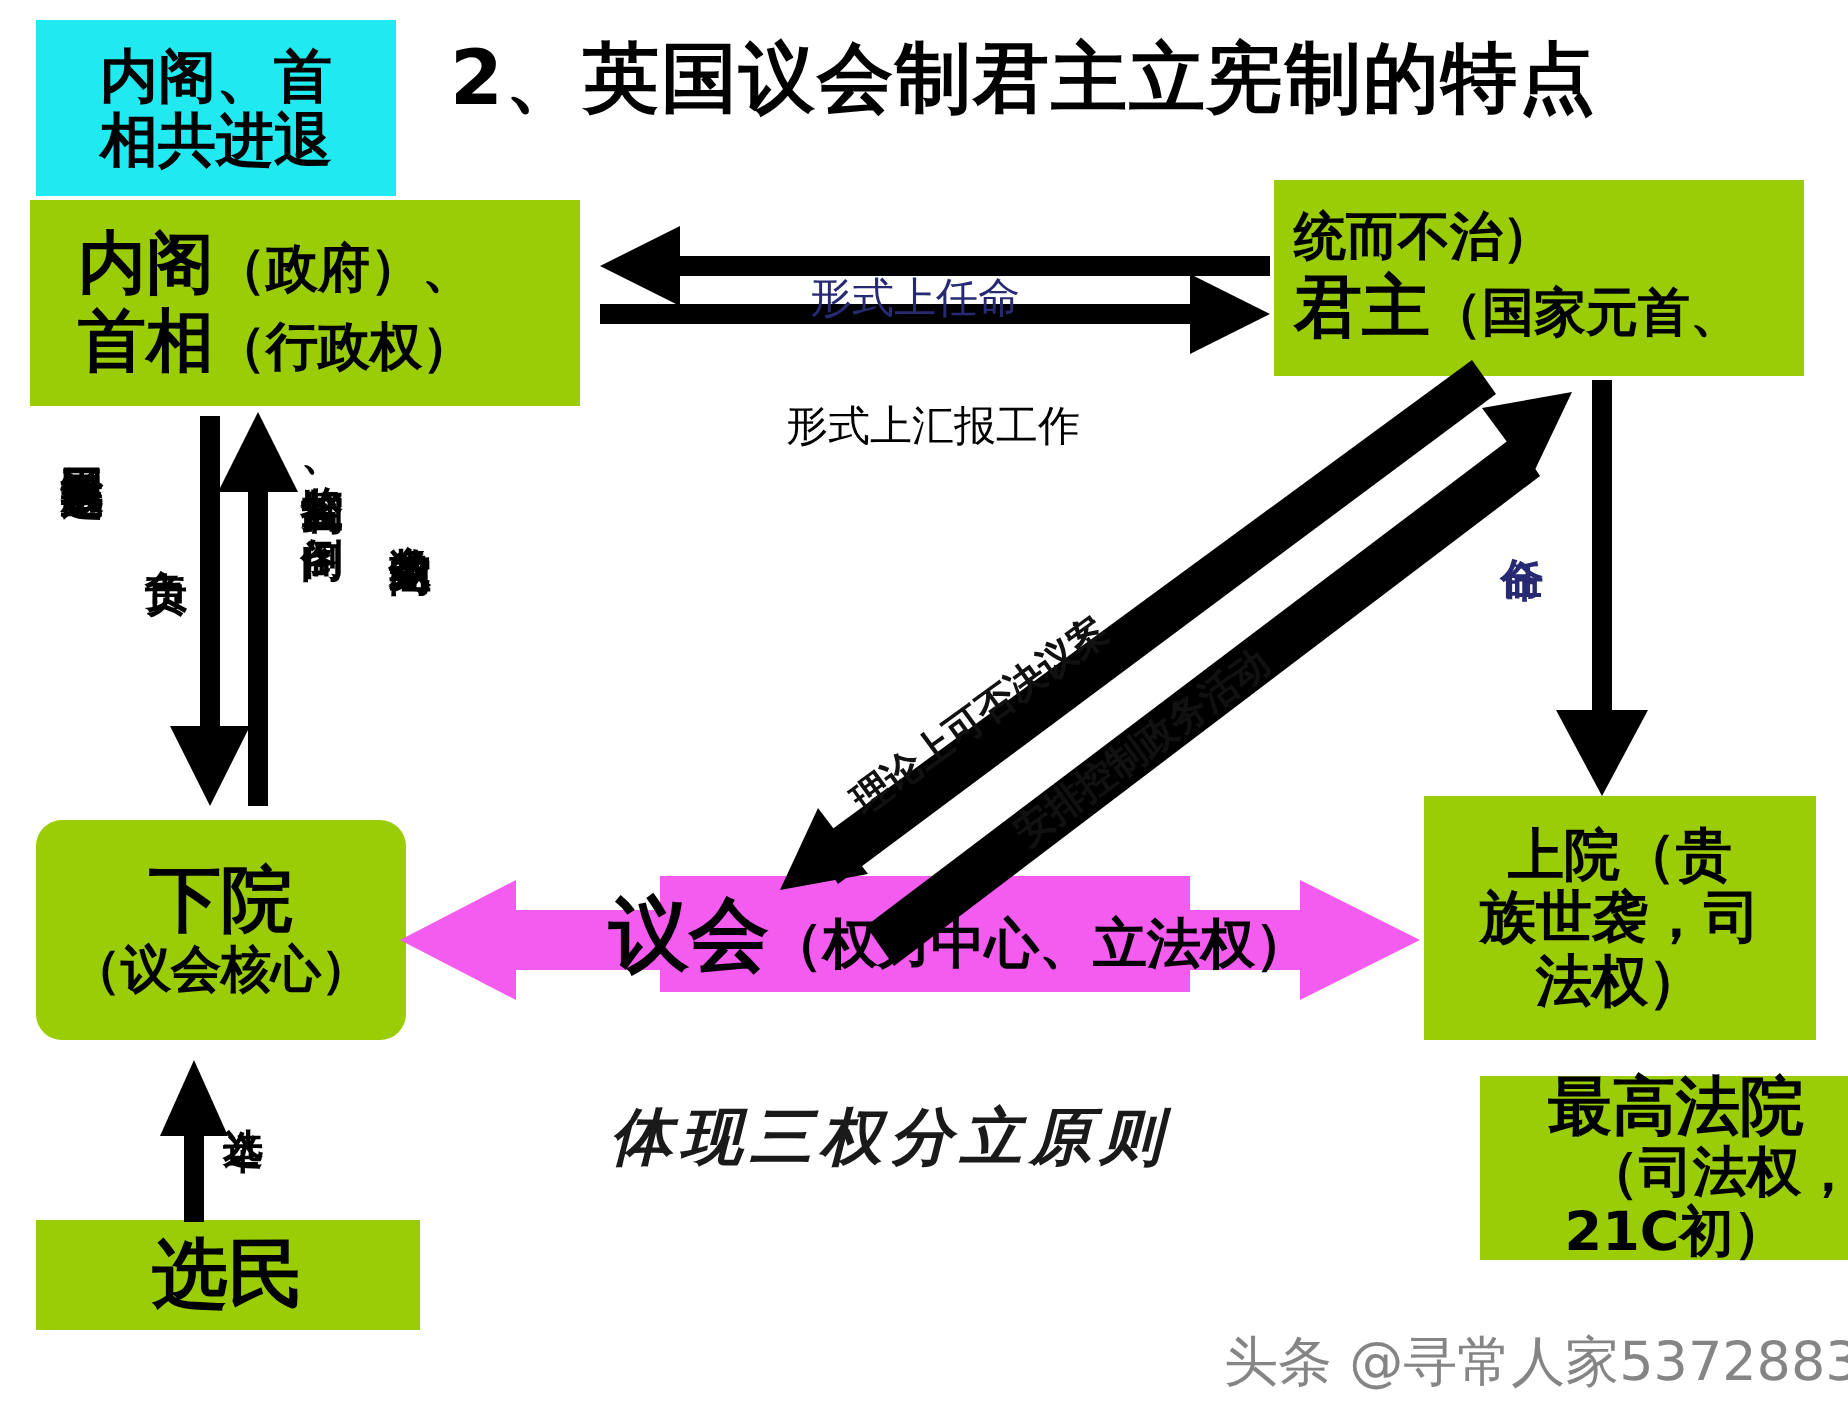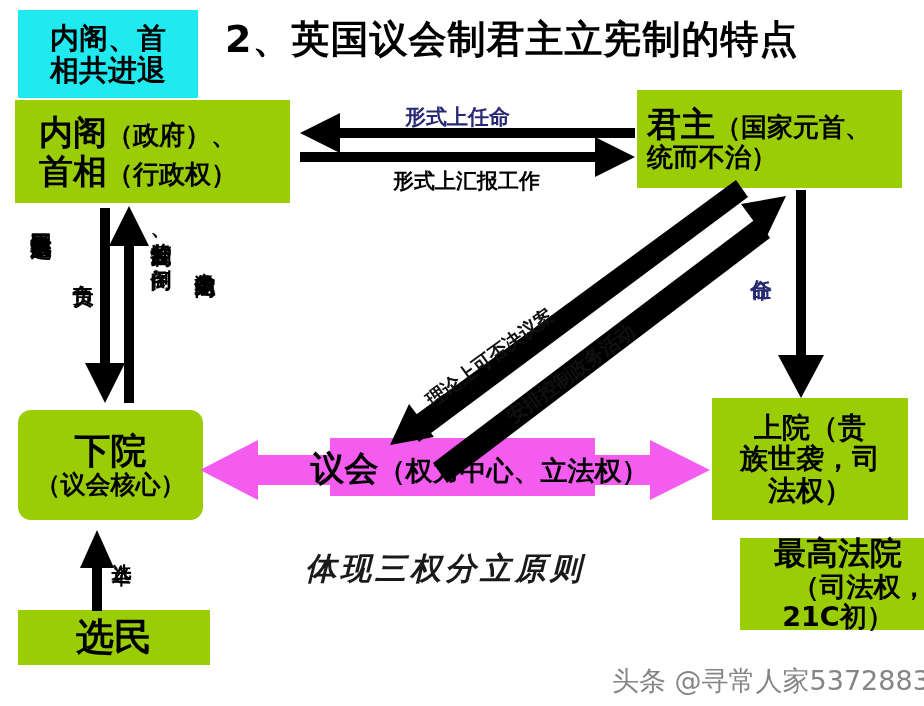--- a/index.html
+++ b/index.html
@@ -38,24 +38,25 @@
     color:#000;
     letter-spacing:1px;
     white-space:nowrap;
     font-family:"DejaVu Sans","Liberation Sans",sans-serif;
   }
 
   
   .lbl{
     position:absolute;
     font-size:19px;
-    font-weight:700;
-    color:#000;
-    white-space:nowrap;
-    font-family:"DejaVu Sans","Liberation Sans",sans-serif;
+    font-weight:400;
+    color:#000;
+    white-space:nowrap;
+    font-family:"DejaVu Sans","Liberation Sans",sans-serif;
+    margin-top:32px;
   }
   .lbl.navy{color:#272a72;}
   .vlbl{
     position:absolute;
     font-size:19px;
     font-weight:700;
     color:#000;
     writing-mode:vertical-rl;
     text-orientation:upright;
     white-space:nowrap;
@@ -114,22 +115,22 @@
 
   <div class="box" style="left:15px;top:100px;width:275px;height:103px;">
     <div style="width:100%;text-align:left;padding-left:24px;">
       <div style="white-space:nowrap;"><span class="big">内阁</span><span class="sm">（政府）、</span></div>
       <div style="white-space:nowrap;"><span class="big">首相</span><span class="sm">（行政权）</span></div>
     </div>
   </div>
 
   <div class="box" style="left:637px;top:90px;width:265px;height:98px;">
     <div style="width:100%;text-align:left;padding-left:10px;">
+      <div style="white-space:nowrap;"><span class="sm">统而不治）</span></div>
       <div style="white-space:nowrap;"><span class="big">君主</span><span class="sm">（国家元首、</span></div>
-      <div style="white-space:nowrap;"><span class="sm">统而不治）</span></div>
     </div>
   </div>
 
   <div class="box" style="left:18px;top:410px;width:185px;height:110px;border-radius:13px;">
     <div>
       <div style="font-size:36px;">下院</div>
       <div style="font-size:25px;">（议会核心）</div>
     </div>
   </div>
 
@@ -152,21 +153,21 @@
   <div class="box" style="left:18px;top:610px;width:192px;height:55px;font-size:38px;">
     <span>选民</span>
   </div>
 
   <svg width="924" height="706">
     <polygon points="200,470 258,440 258,455 650,455 650,440 710,470 650,500 650,485 258,485 258,500" fill="#f45cf0"></polygon>
     <rect x="330" y="438" width="265" height="58" fill="#f45cf0"></rect>
   </svg>
   <div class="box" style="left:258px;top:444px;width:395px;height:48px;background:transparent;">
     <div style="white-space:nowrap;">
-      <span style="font-size:34px;margin-left:48px;">议会</span><span style="font-size:27px;">（权力中心、立法权）</span>
+      <span style="font-size:40px;margin-left:48px;">议会</span><span style="font-size:27px;">（权力中心、立法权）</span>
     </div>
   </div>
 
   <svg width="924" height="706">
 
     <g>
       <rect x="330" y="128" width="305" height="10" fill="#000"></rect>
       <polygon points="300,133 340,113 340,153" fill="#000"></polygon>
     </g>
 

